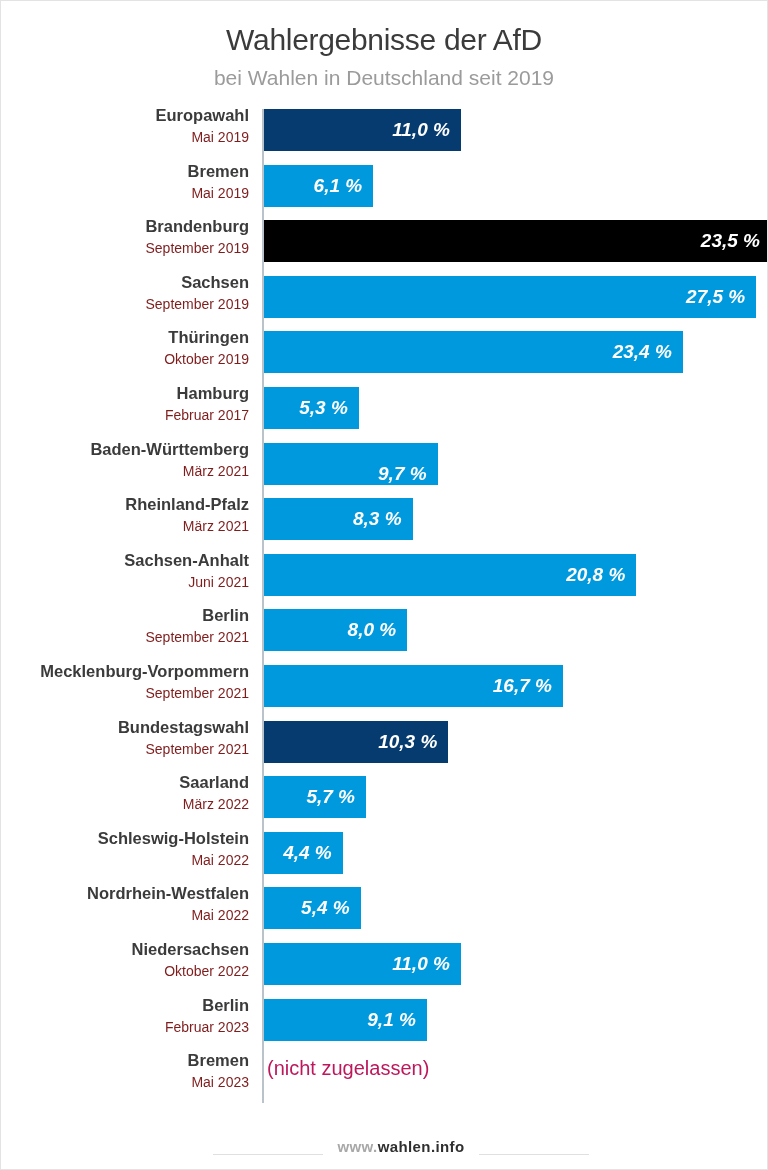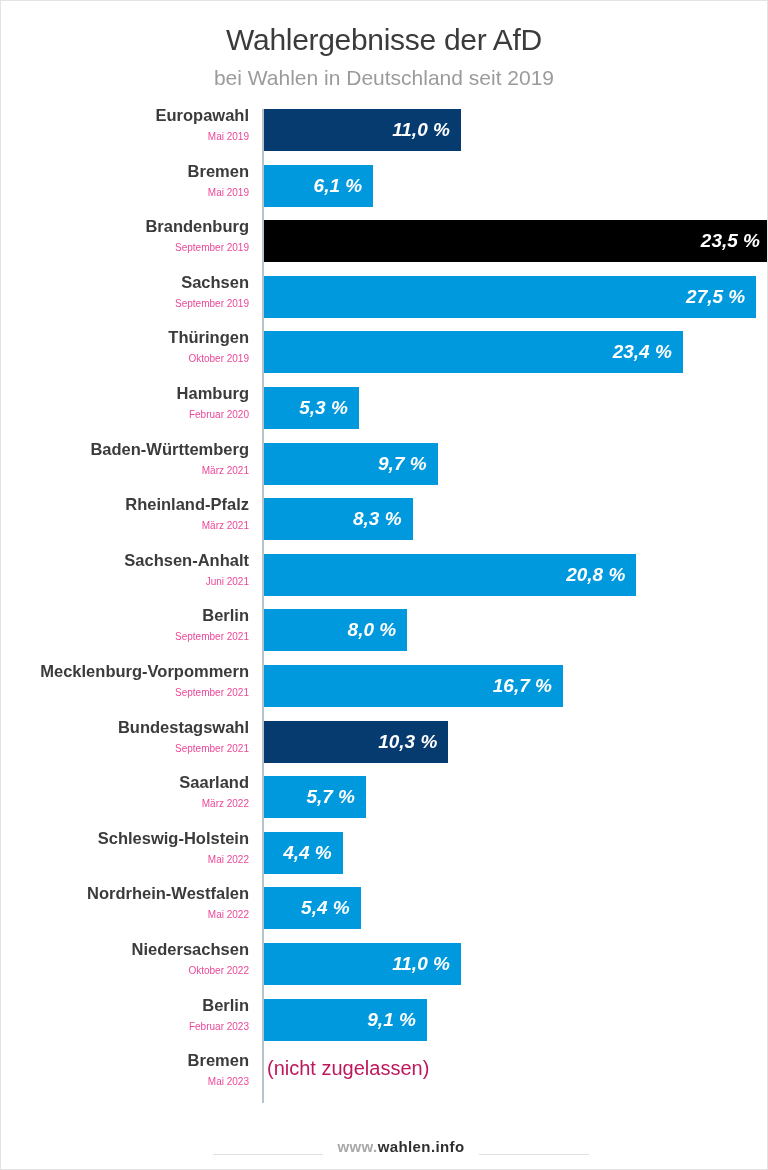--- a/index.html
+++ b/index.html
@@ -61,23 +61,23 @@
   .name{
     display:block;
     font-size:16.5px;
     font-weight:bold;
     color:#3b3b3b;
     line-height:23px;
     white-space:nowrap;
   }
   .date{
     display:block;
-    font-size:10px;
+    font-size:14px;
     font-weight:normal;
-    color:#ec4899;
+    color:#7f1d1d;
     line-height:20px;
     white-space:nowrap;
   }
   .bar{
     position:absolute;
     left:263px;
     top:0;
     height:42px;
     box-sizing:border-box;
     display:flex;
@@ -170,32 +170,32 @@
           <span class="name">Thüringen</span>
           <span class="date">Oktober 2019</span>
         </div>
         <div class="bar" style="width: 418.86px; background: rgb(0, 153, 221);">
           <span class="val">23,4 %</span>
         </div>
       </div>
       <div class="row" style="top: 278px;">
         <div class="labels">
           <span class="name">Hamburg</span>
-          <span class="date">Februar 2020</span>
+          <span class="date">Februar 2017</span>
         </div>
         <div class="bar" style="width: 94.87px; background: rgb(0, 153, 221);">
           <span class="val">5,3 %</span>
         </div>
       </div>
       <div class="row" style="top: 333.6px;">
         <div class="labels">
           <span class="name">Baden-Württemberg</span>
           <span class="date">März 2021</span>
         </div>
-        <div class="bar" style="width: 173.63px; background: rgb(0, 153, 221);">
+        <div class="bar" style="width: 173.63px; background: rgb(0, 153, 221); align-items: flex-end;">
           <span class="val">9,7 %</span>
         </div>
       </div>
       <div class="row" style="top: 389.2px;">
         <div class="labels">
           <span class="name">Rheinland-Pfalz</span>
           <span class="date">März 2021</span>
         </div>
         <div class="bar" style="width: 148.57px; background: rgb(0, 153, 221);">
           <span class="val">8,3 %</span>

